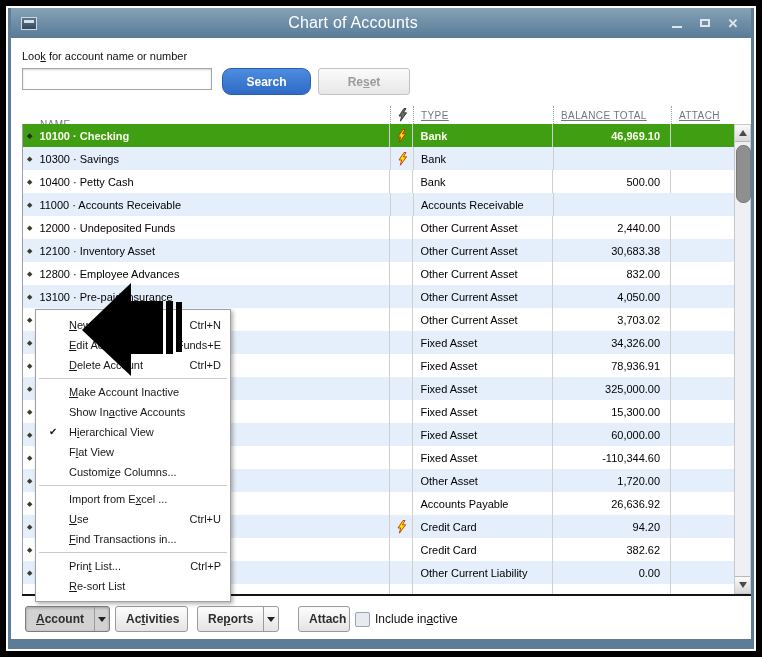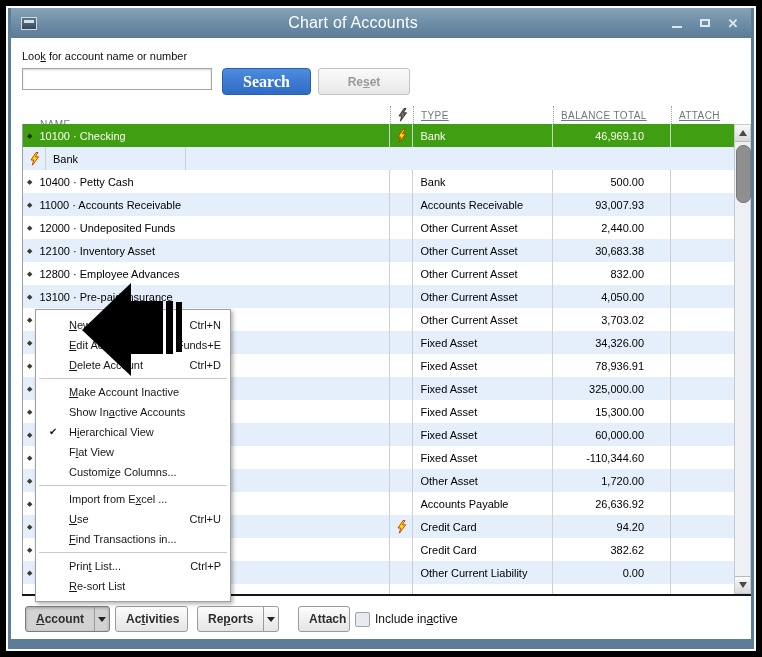--- a/index.html
+++ b/index.html
@@ -19,41 +19,41 @@
   .wc{width:16px;height:14px;display:flex;align-items:center;justify-content:center;font-size:12px;font-weight:bold;}
   .wc.min::after{content:"";width:10px;height:2px;background:#dfe7ee;margin-top:8px;}
   .wc.max::after{content:"";width:10px;height:8px;border:2px solid #dfe7ee;box-sizing:border-box;}
   .wc.close{font-size:13px;}
   
   .content{flex:1;position:relative;background:#fff;overflow:hidden;}
   .lbl{position:absolute;left:11px;top:12px;font-size:11px;color:#111;}
   u{text-decoration:underline;}
   .searchbox{position:absolute;left:11px;top:30px;width:190px;height:22px;border:1px solid #a6a6a6;
              box-sizing:border-box;background:#fff;box-shadow:inset 0 1px 2px rgba(0,0,0,.18);font-size:11px;padding:0 4px;}
-  .btn-search{position:absolute;left:211px;top:30px;width:87px;height:25px;border:1px solid #2a5fae;border-radius:4px;
-              background:linear-gradient(#4e8ce0,#2d6bc6);color:#fff;font-weight:bold;font-size:16px;
-              display:flex;align-items:center;justify-content:center;font-family:Liberation Serif, serif;}
+  .btn-search{position:absolute;left:211px;top:30px;width:87px;height:25px;border:1px solid #2a5fae;border-radius:9px;
+              background:linear-gradient(#4e8ce0,#2d6bc6);color:#fff;font-weight:bold;font-size:12px;
+              display:flex;align-items:center;justify-content:center;}
   .btn-reset{position:absolute;left:307px;top:30px;width:90px;height:25px;border:1px solid #c3c3c3;border-radius:3px;
              background:linear-gradient(#fbfbfb,#e7e7e7);color:#9b9b9b;font-weight:bold;font-size:12px;
              display:flex;align-items:center;justify-content:center;}
   
   .thead{position:absolute;left:11px;top:68px;width:712px;height:18px;display:flex;color:#6e7780;
          font-size:10px;letter-spacing:.4px;align-items:center;box-sizing:border-box;}
   .th{height:100%;display:flex;align-items:center;box-sizing:border-box;}
   .th+.th{border-left:1px dotted #98a0a8;text-decoration:underline;}
   .tbody{position:absolute;left:11px;top:86px;width:712px;height:470px;border-left:1px solid #9aa0a6;box-sizing:border-box;}
   .row{height:23px;display:flex;background:#fff;}
   .row.alt{background:#e4effb;}
-  .row.selected{background:#3f9e11;color:#fdfdf0;}
+  .row.selected{background:#3f9e11;color:#fdfdf0;font-weight:bold;}
   .cell{height:100%;box-sizing:border-box;display:flex;align-items:center;border-right:1px solid #cfcfcf;
         font-size:11px;overflow:hidden;white-space:nowrap;}
   .c-name{width:368px;padding-left:4px;}
   .c-bolt{width:23px;justify-content:center;}
   .c-type{width:140px;padding-left:7px;}
-  .c-bal{width:118px;justify-content:flex-end;padding-right:26px;}
+  .c-bal{width:118px;justify-content:flex-end;padding-right:10px;}
   .c-att{width:63px;border-right:none;}
   .diamond{font-size:7px;margin-right:7px;color:#3b3b2a;flex:none;}
   .row.selected .diamond{color:#20310a;}
   .filler{height:10px;display:flex;}
   .filler .cell{background:#fff;}
   .table-line{position:absolute;left:11px;top:556px;width:730px;height:2px;background:#151515;}
   
   .sbar{position:absolute;left:723px;top:86px;width:17px;height:470px;background:#eef0f3;
         border:1px solid #c6c9cd;box-sizing:border-box;}
   .sbtn{position:absolute;left:0;width:15px;height:16px;background:linear-gradient(#fafafa,#d9d9d9);
@@ -126,20 +126,24 @@
               <div class="cell c-bolt">
                 <svg width="11" height="14" viewBox="0 0 11 14">
                   <path d="M7 0.5 L2 8 H4.6 L3.4 13.2 L9.6 4.8 H6.4 L9 0.5 Z" fill="#ffe000" stroke="#c53000" stroke-width="0.9"></path>
                 </svg>
               </div>
               <div class="cell c-type">Bank</div>
               <div class="cell c-bal">46,969.10</div>
               <div class="cell c-att"></div>
             </div>
             <div class="row alt">
+              <div class="cell c-name">
+                <span class="diamond">◆</span>
+                <span>10300 · Savings</span>
+              </div>
               <div class="cell c-bolt">
                 <svg width="11" height="14" viewBox="0 0 11 14">
                   <path d="M7 0.5 L2 8 H4.6 L3.4 13.2 L9.6 4.8 H6.4 L9 0.5 Z" fill="#ffe000" stroke="#c53000" stroke-width="0.9"></path>
                 </svg>
               </div>
               <div class="cell c-type">Bank</div>
               <div class="cell c-att"></div>
             </div>
             <div class="row">
               <div class="cell c-name">
@@ -151,21 +155,20 @@
               <div class="cell c-bal">500.00</div>
               <div class="cell c-att"></div>
             </div>
             <div class="row alt">
               <div class="cell c-name">
                 <span class="diamond">◆</span>
                 <span>11000 · Accounts Receivable</span>
               </div>
               <div class="cell c-bolt"></div>
               <div class="cell c-type">Accounts Receivable</div>
-              <div class="cell c-bal">93,007.93</div>
               <div class="cell c-att"></div>
             </div>
             <div class="row">
               <div class="cell c-name">
                 <span class="diamond">◆</span>
                 <span>12000 · Undeposited Funds</span>
               </div>
               <div class="cell c-bolt"></div>
               <div class="cell c-type">Other Current Asset</div>
               <div class="cell c-bal">2,440.00</div>

